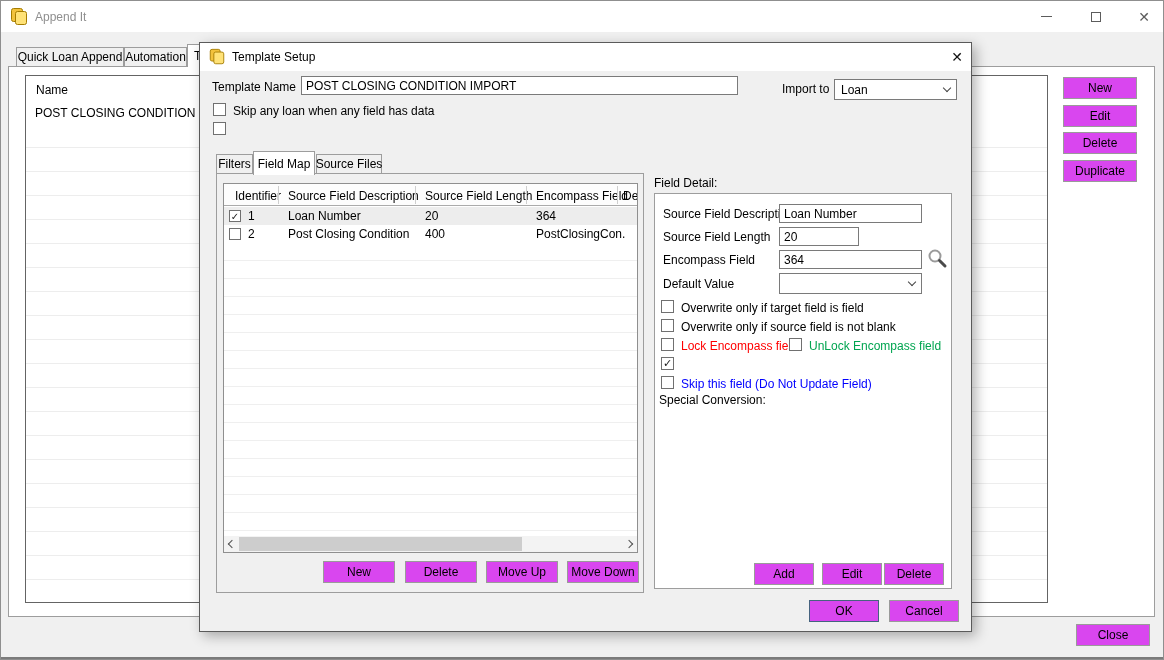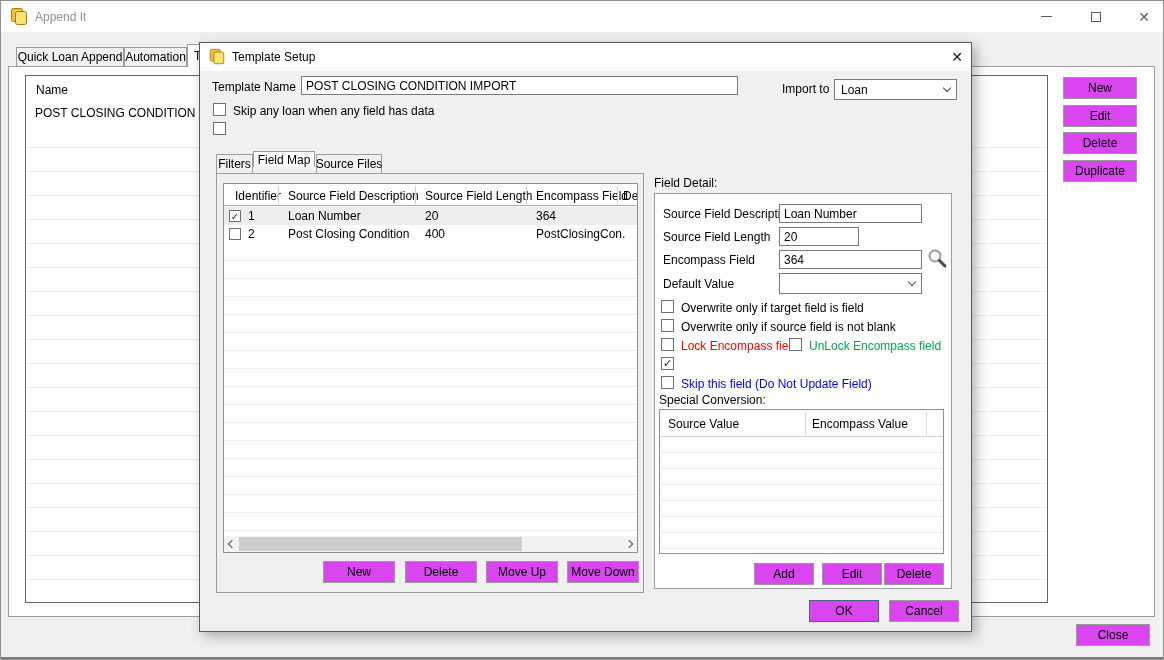--- a/index.html
+++ b/index.html
@@ -129,21 +129,21 @@
       <span class="chev"></span>
     </div>
 
     <span class="cb" style="left:13px;top:60px;"></span>
     <div class="abs lbl" style="left:33px;top:61px;">Skip any loan when any field has data</div>
     <span class="cb" style="left:13px;top:79px;"></span>
 
     <div class="tab" style="left:16px;top:111px;width:37px;height:20px;z-index:1;">
       <span>Filters</span>
     </div>
-    <div class="tab active" style="left:53px;top:108px;width:62px;height:16px;z-index:3;">
+    <div class="tab active" style="left:53px;top:108px;width:62px;height:24px;z-index:3;">
       <span>Field Map</span>
     </div>
     <div class="tab" style="left:116px;top:111px;width:66px;height:20px;z-index:1;">
       <span>Source Files</span>
     </div>
 
     <div class="abs" style="left:16px;top:130px;width:428px;height:420px;background:#f0f0f0;border:1px solid #9d9d9d;z-index:2;"></div>
 
     <div class="abs" style="left:23px;top:140px;width:415px;height:370px;background:#fff;border:1px solid #8f8f8f;z-index:3;overflow:hidden;">
 
@@ -248,28 +248,20 @@
       <div class="abs lbl" style="left:154px;top:145px;color:#00a550;">UnLock Encompass field</div>
 
       <span class="cb" style="left:6px;top:163px;">
           <span>✓</span>
         </span>
 
       <span class="cb" style="left:6px;top:182px;"></span>
       <div class="abs lbl" style="left:26px;top:183px;color:#0000ff;">Skip this field (Do Not Update Field)</div>
 
       <div class="abs lbl" style="left:4px;top:199px;">Special Conversion:</div>
-      <div class="abs" style="left:4px;top:215px;width:285px;height:145px;background:#fff;border:1px solid #8f8f8f;overflow:hidden;">
-        <div class="abs lbl" style="left:8px;top:7px;">Source Value</div>
-        <div class="abs lbl" style="left:152px;top:7px;">Encompass Value</div>
-        <div class="abs" style="left:0;top:26px;width:283px;height:1px;background:#cfcfcf;"></div>
-        <div class="vline" style="left:145px;top:2px;height:141px;background:#d8d8d8;"></div>
-        <div class="vline" style="left:266px;top:2px;height:141px;background:#d8d8d8;"></div>
-        <div class="abs conv-empty" style="left:0;top:27px;width:283px;height:116px;"></div>
-      </div>
 
       <div class="btn" style="left:99px;top:369px;width:60px;height:22px;">
           <span>Add</span>
         </div>
       <div class="btn" style="left:167px;top:369px;width:60px;height:22px;">
           <span>Edit</span>
         </div>
       <div class="btn" style="left:229px;top:369px;width:60px;height:22px;">
           <span>Delete</span>
         </div>

